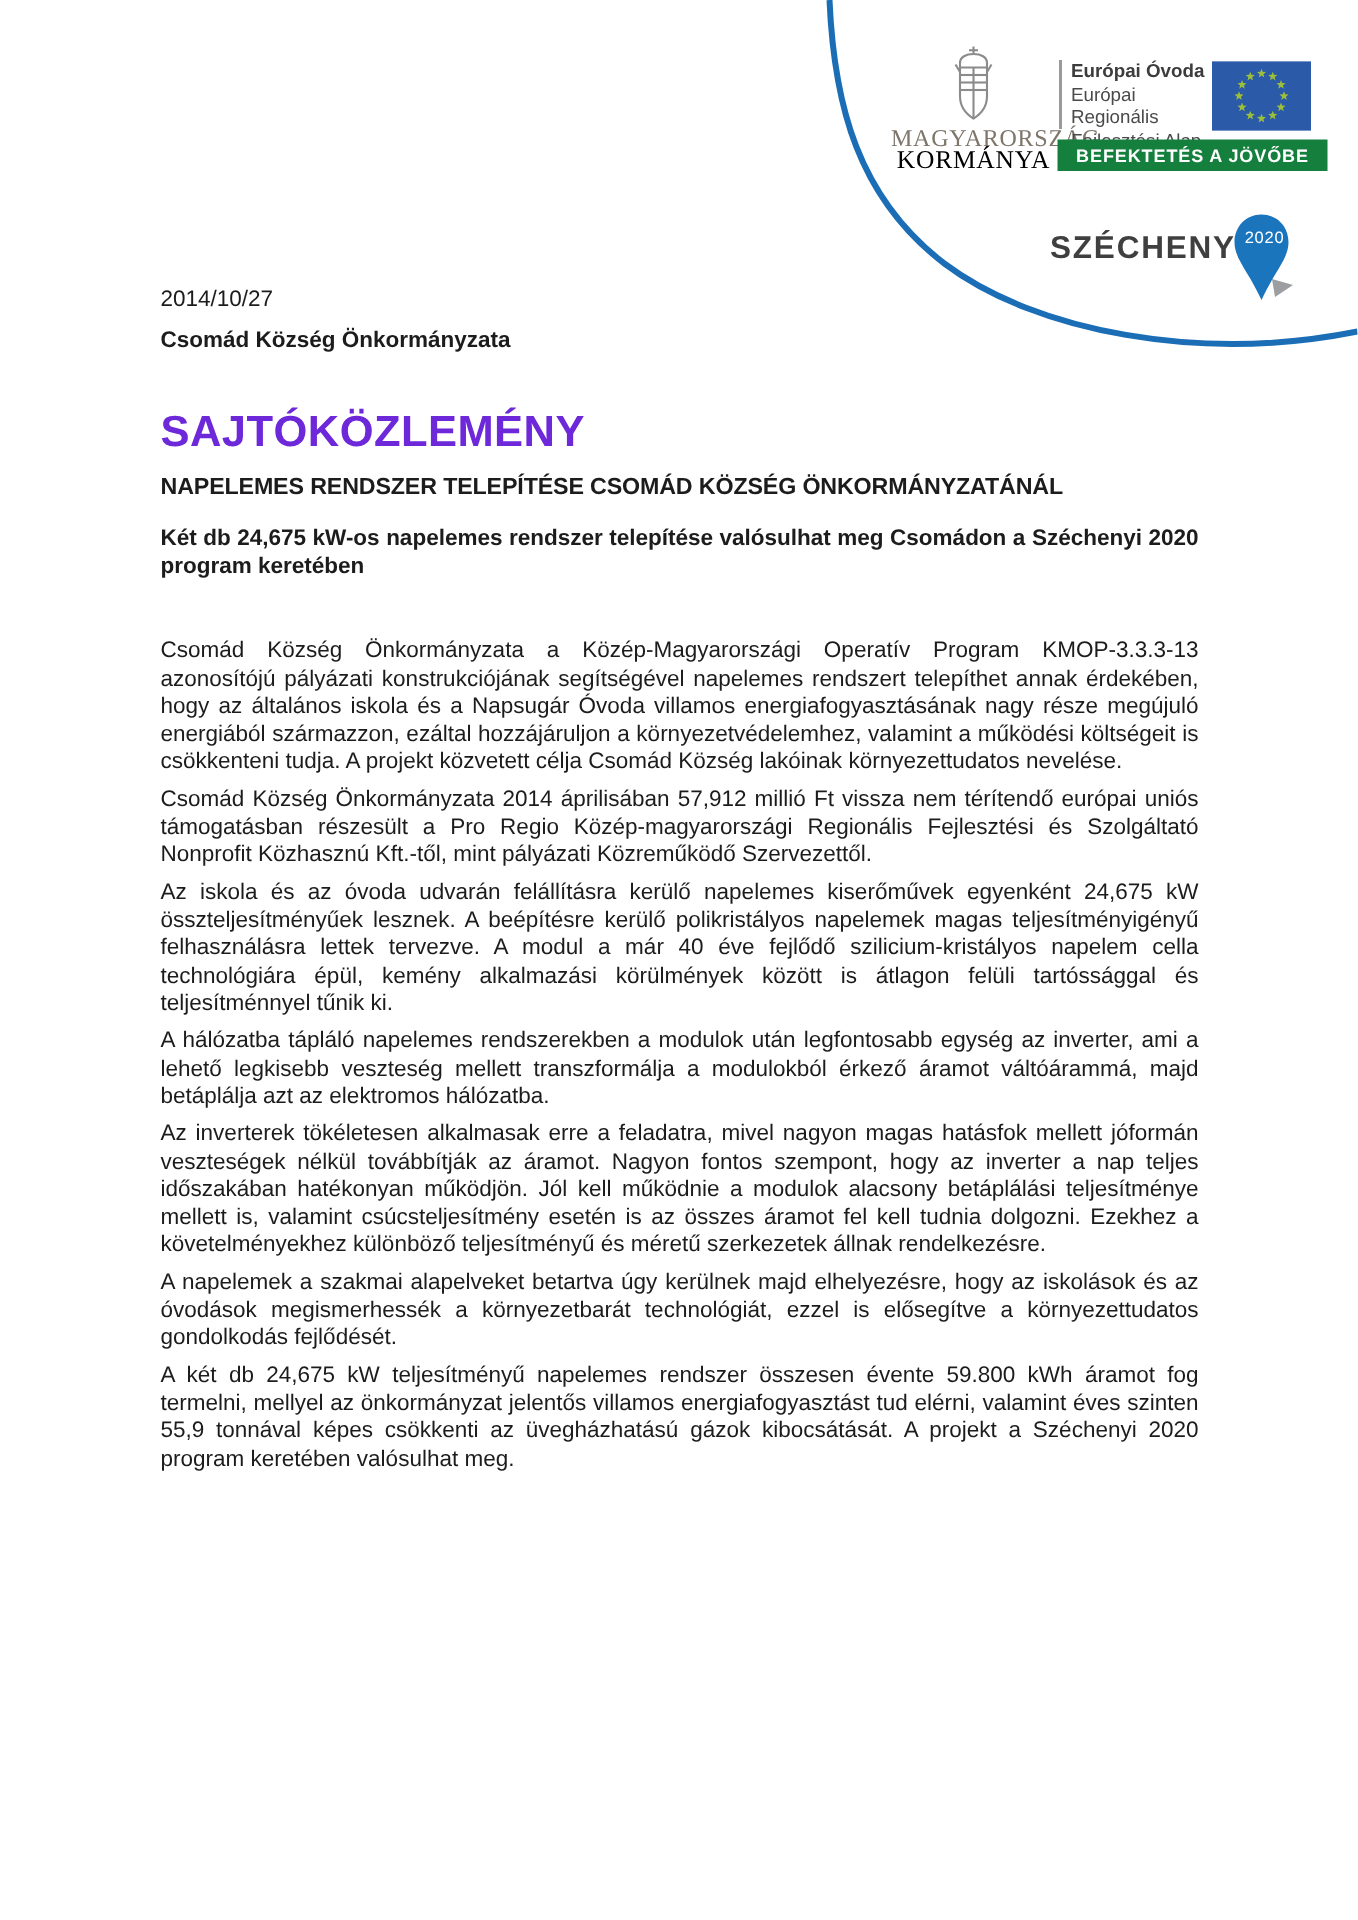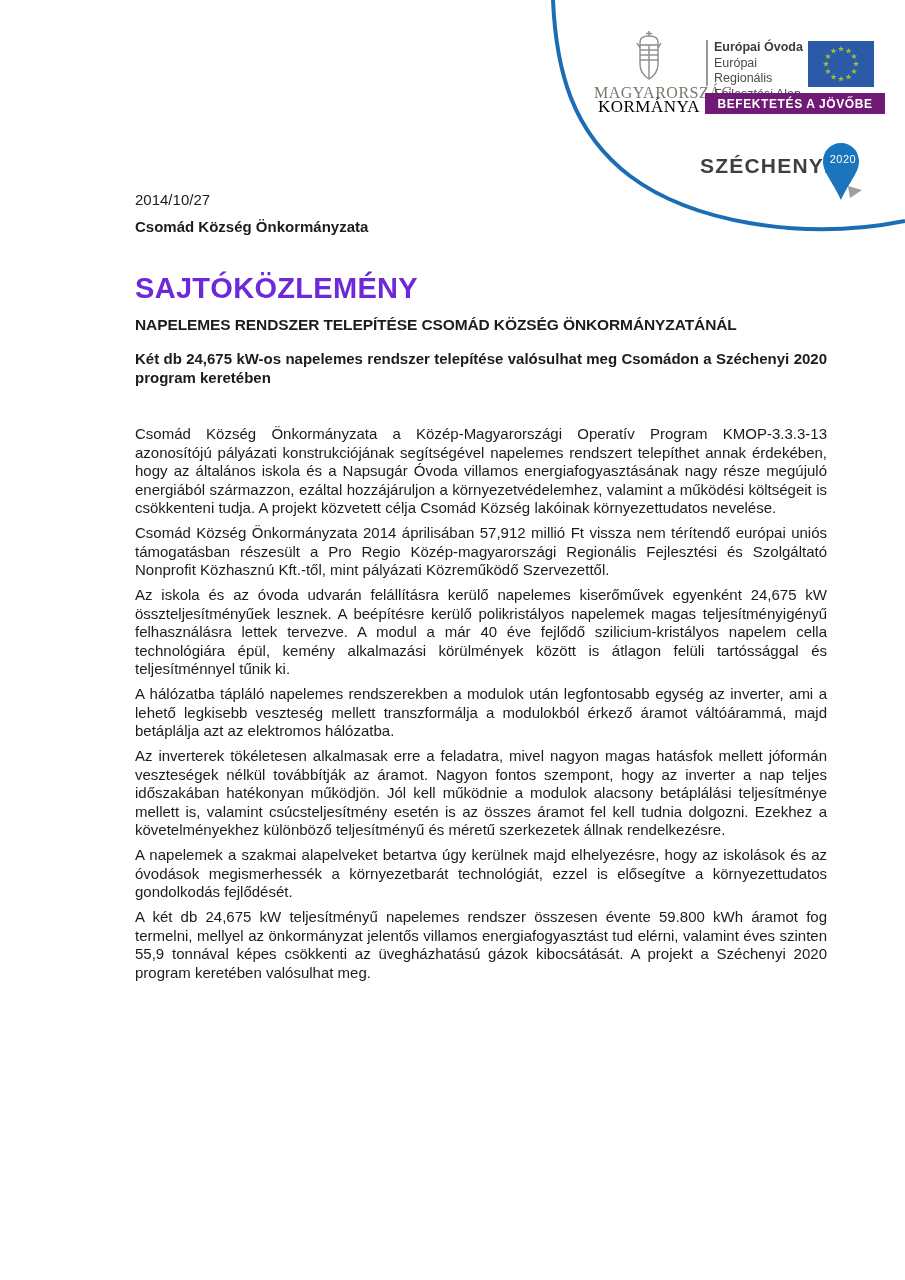--- a/index.html
+++ b/index.html
@@ -23,37 +23,37 @@
   .gov-line2{font-family:Liberation Serif, serif;font-size:17px;letter-spacing:.5px;color:#000000;line-height:14px;}
 
   .eu-divider{position:absolute;left:706px;top:40px;width:1.5px;height:46px;background:#9a9a9a;}
   .eu-text{position:absolute;left:714px;top:40px;width:95px;}
   .eu-text .l1{font-size:12.5px;font-weight:bold;color:#3c3c3c;line-height:15.5px;}
   .eu-text .l2,.eu-text .l3{font-size:12.5px;color:#4a4a4a;line-height:15.5px;}
 
   .eu-flag{position:absolute;left:808px;top:41px;width:66px;height:46px;background:#2b5aa8;}
   .eu-banner{
     position:absolute;left:705px;top:93px;width:180px;height:21px;
-    background:#701a75;color:#ffffff;font-size:12px;font-weight:bold;
+    background:#15803d;color:#ffffff;font-size:12px;font-weight:bold;
     letter-spacing:.6px;display:flex;align-items:center;justify-content:center;
   }
 
   .szechenyi{position:absolute;left:698px;top:140px;width:180px;height:70px;}
   .szechenyi-name{
     position:absolute;left:2px;top:14px;
     font-size:21px;font-weight:bold;letter-spacing:1.2px;color:#3f3f3f;
   }
   .szechenyi-pin{position:absolute;left:122px;top:2px;}
   .szechenyi-year{
     position:absolute;left:127px;top:13px;width:36px;text-align:center;
     font-size:11px;font-weight:500;letter-spacing:.5px;color:#ffffff;
   }
 
   
-  .content{position:absolute;left:107px;top:190px;width:692px;margin-left:28px;}
+  .content{position:absolute;left:107px;top:190px;width:692px;}
   .date{font-size:15px;line-height:19px;margin:0 0 8px 0;}
   .org{font-size:15px;font-weight:bold;line-height:19px;margin:0 0 36px 0;}
   .title{
     font-size:29px;font-weight:bold;color:#6d28d9;
     line-height:32px;margin:0 0 11px 0;letter-spacing:.3px;
   }
   .headline{font-size:15.5px;font-weight:bold;line-height:19px;margin:0 0 16px 0;letter-spacing:-.1px;}
   .lead{
     font-size:15px;font-weight:bold;line-height:18.5px;
     text-align:justify;margin:0 0 38px 0;

